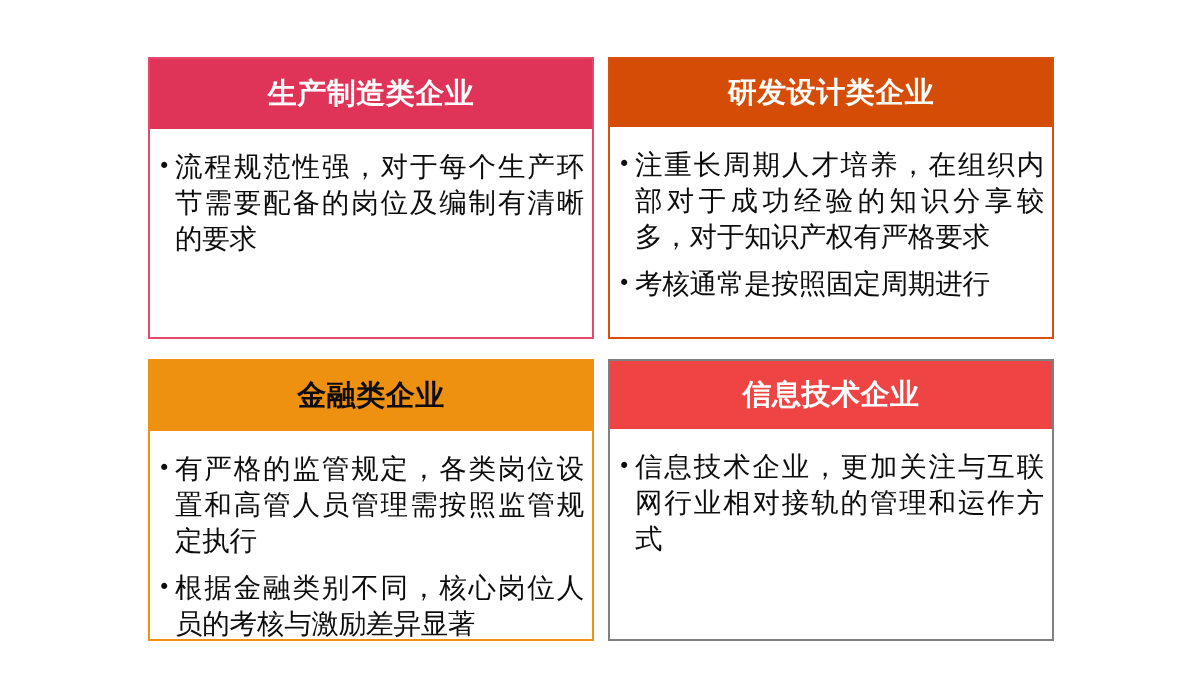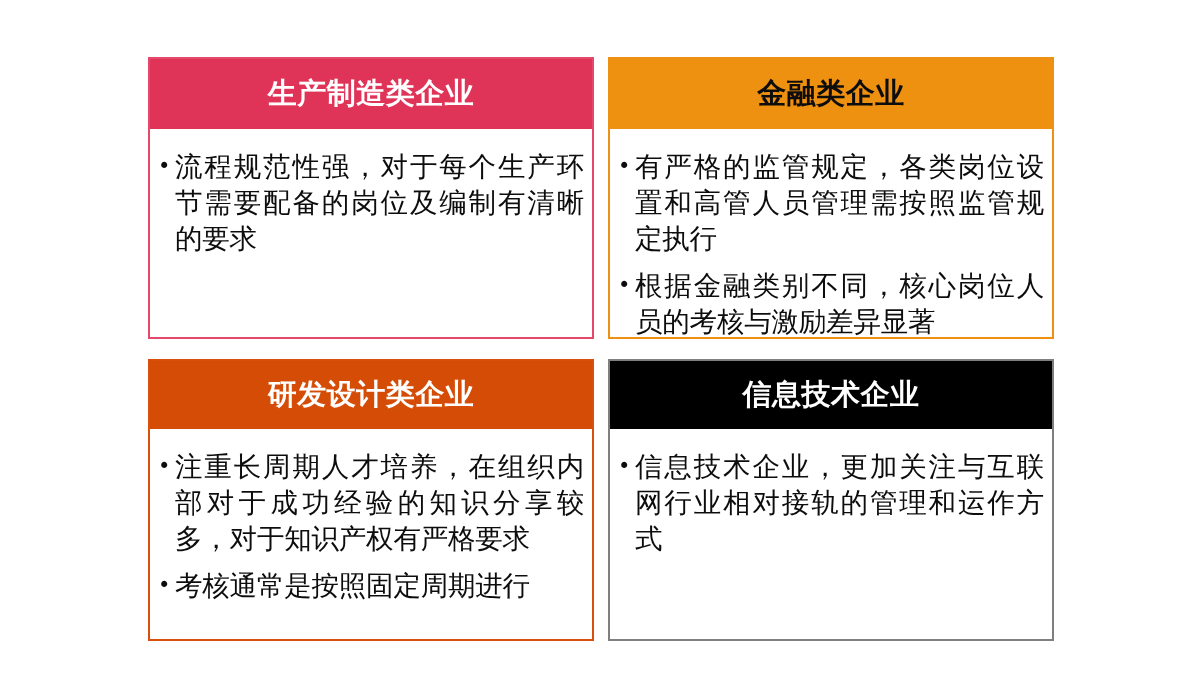--- a/index.html
+++ b/index.html
@@ -94,21 +94,21 @@
   .card.c2 .card-header { background: #ee9010; }
   .card.c2 .card-title { color: #0d0d0d; }
 
   
   .card.c3 { border-color: #d9500c; }
   .card.c3 .card-header { background: #d44c05; }
   .card.c3 .card-title { color: #ffffff; }
 
   
   .card.c4 { border-color: #7f7f7f; }
-  .card.c4 .card-header { background: #000000; }
+  .card.c4 .card-header { background: #ef4444; }
   .card.c4 .card-title { color: #ffffff; }
 
   .card.c3 .card-header,
   .card.c4 .card-header { height: 68px; }
 </style>
 </head>
 <body>
 
 <div class="slide">
   <div class="grid">
@@ -117,40 +117,40 @@
       <div class="card-header">
         <span class="card-title">生产制造类企业</span>
       </div>
       <div class="card-body">
         <ul class="bullets">
           <li>流程规范性强，对于每个生产环节需要配备的岗位及编制有清晰的要求</li>
         </ul>
       </div>
     </div>
 
+    <div class="card c3">
+      <div class="card-header">
+        <span class="card-title">研发设计类企业</span>
+      </div>
+      <div class="card-body">
+        <ul class="bullets">
+          <li>注重长周期人才培养，在组织内部对于成功经验的知识分享较多，对于知识产权有严格要求</li>
+          <li>考核通常是按照固定周期进行</li>
+        </ul>
+      </div>
+    </div>
+
     <div class="card c2">
       <div class="card-header">
         <span class="card-title">金融类企业</span>
       </div>
       <div class="card-body">
         <ul class="bullets">
           <li>有严格的监管规定，各类岗位设置和高管人员管理需按照监管规定执行</li>
           <li>根据金融类别不同，核心岗位人员的考核与激励差异显著</li>
-        </ul>
-      </div>
-    </div>
-
-    <div class="card c3">
-      <div class="card-header">
-        <span class="card-title">研发设计类企业</span>
-      </div>
-      <div class="card-body">
-        <ul class="bullets">
-          <li>注重长周期人才培养，在组织内部对于成功经验的知识分享较多，对于知识产权有严格要求</li>
-          <li>考核通常是按照固定周期进行</li>
         </ul>
       </div>
     </div>
 
     <div class="card c4">
       <div class="card-header">
         <span class="card-title">信息技术企业</span>
       </div>
       <div class="card-body">
         <ul class="bullets">

